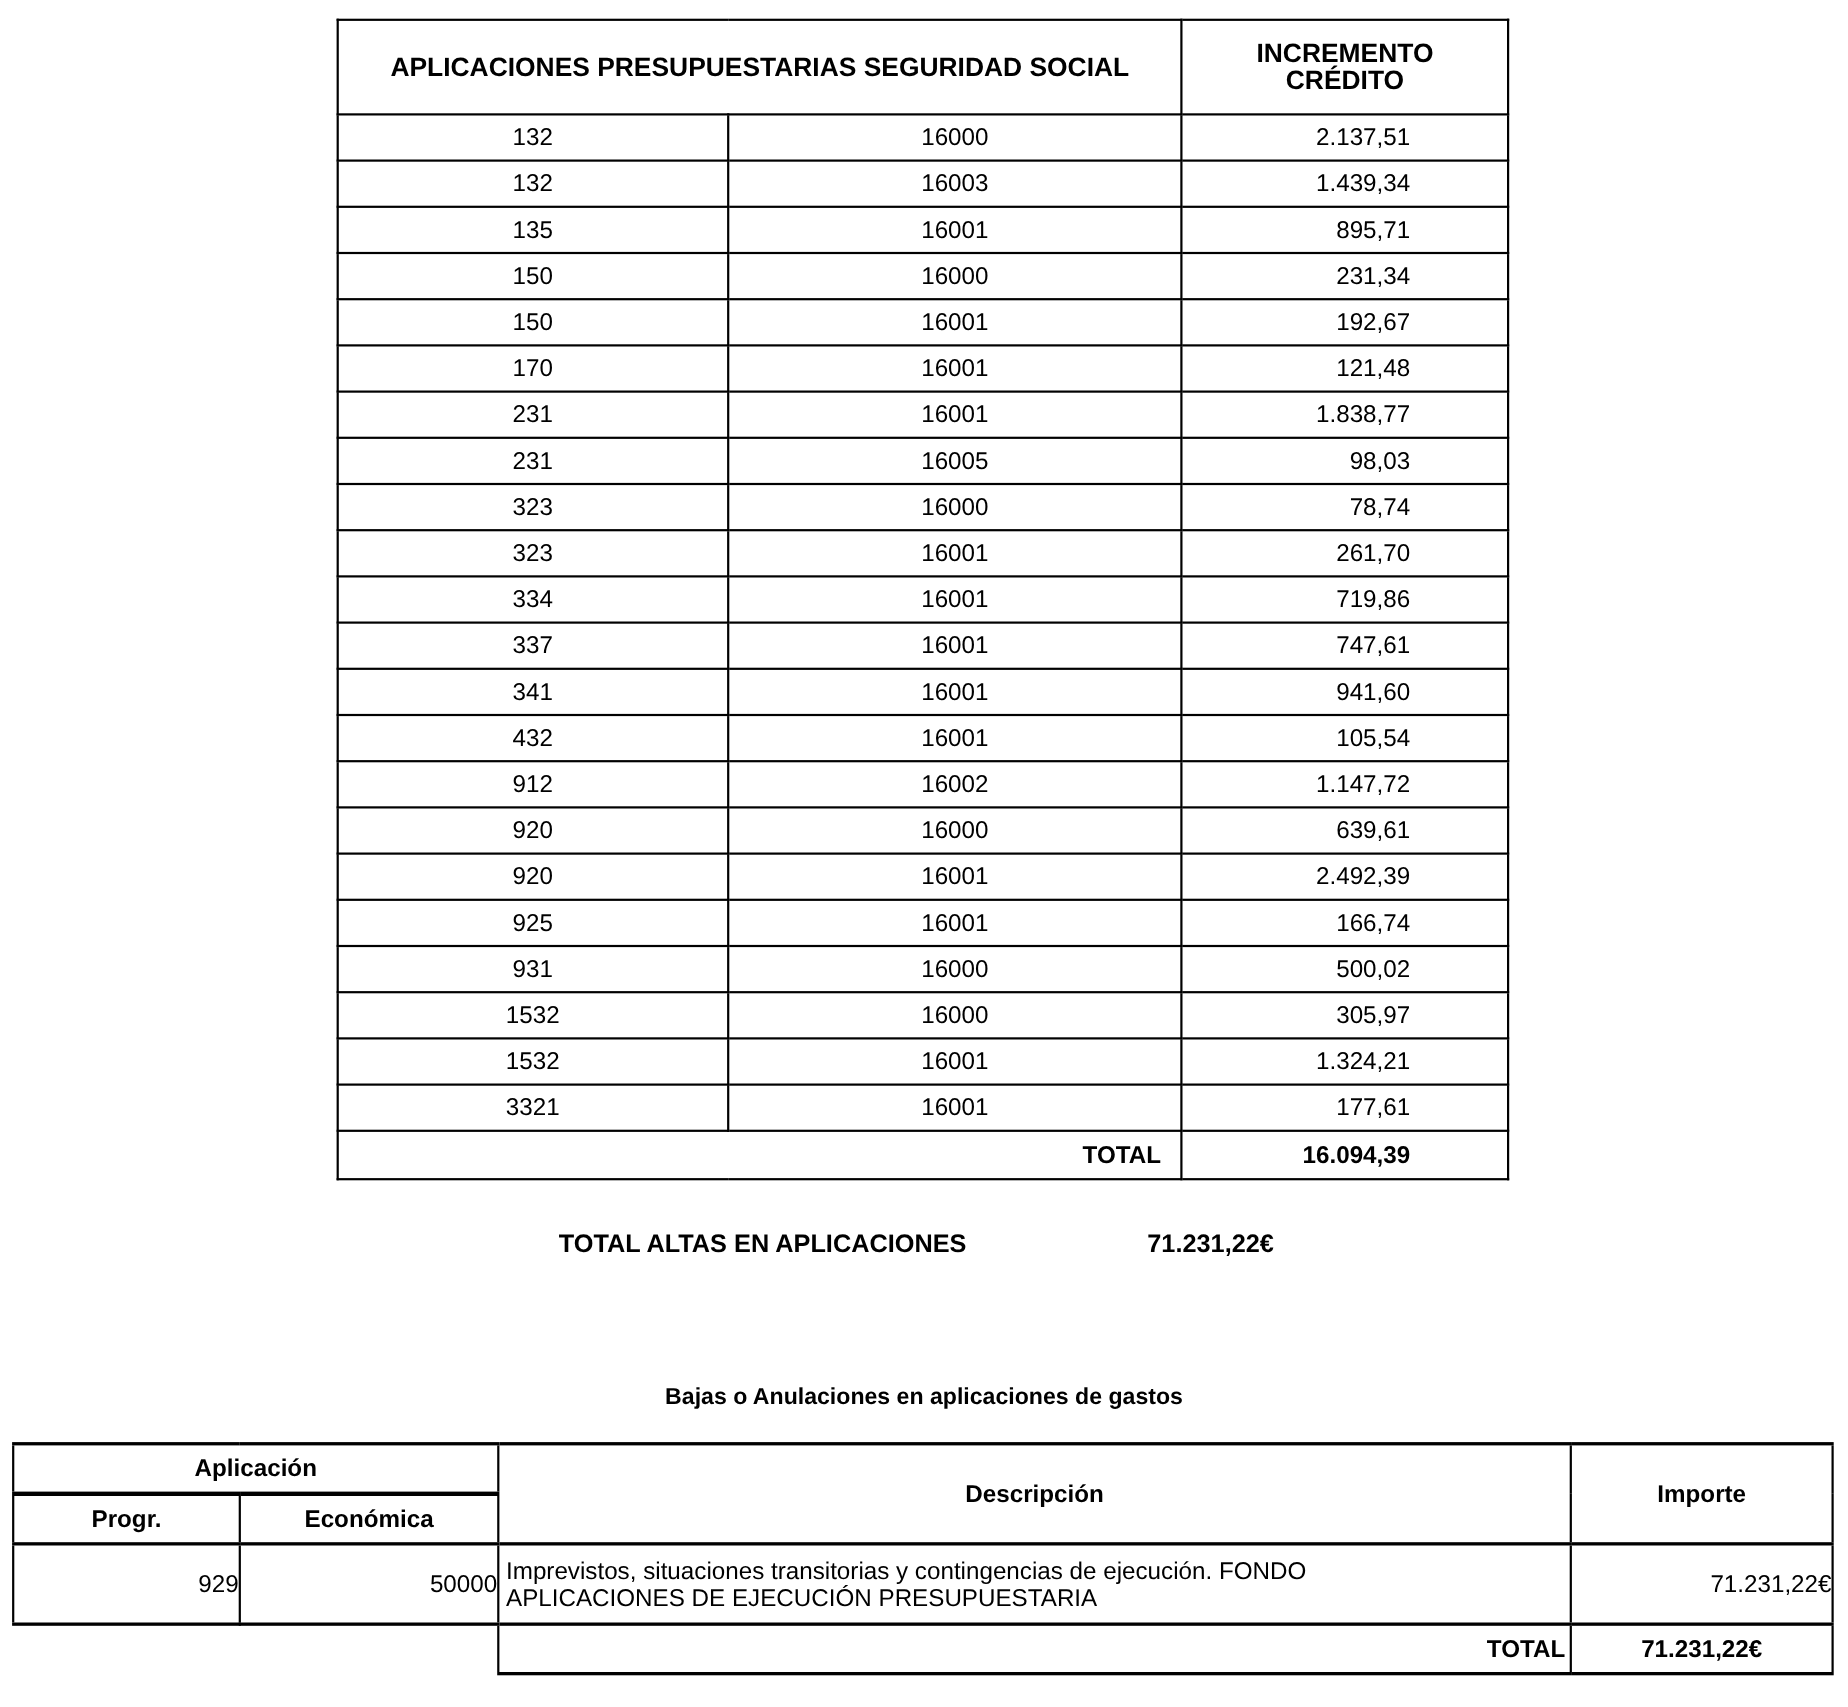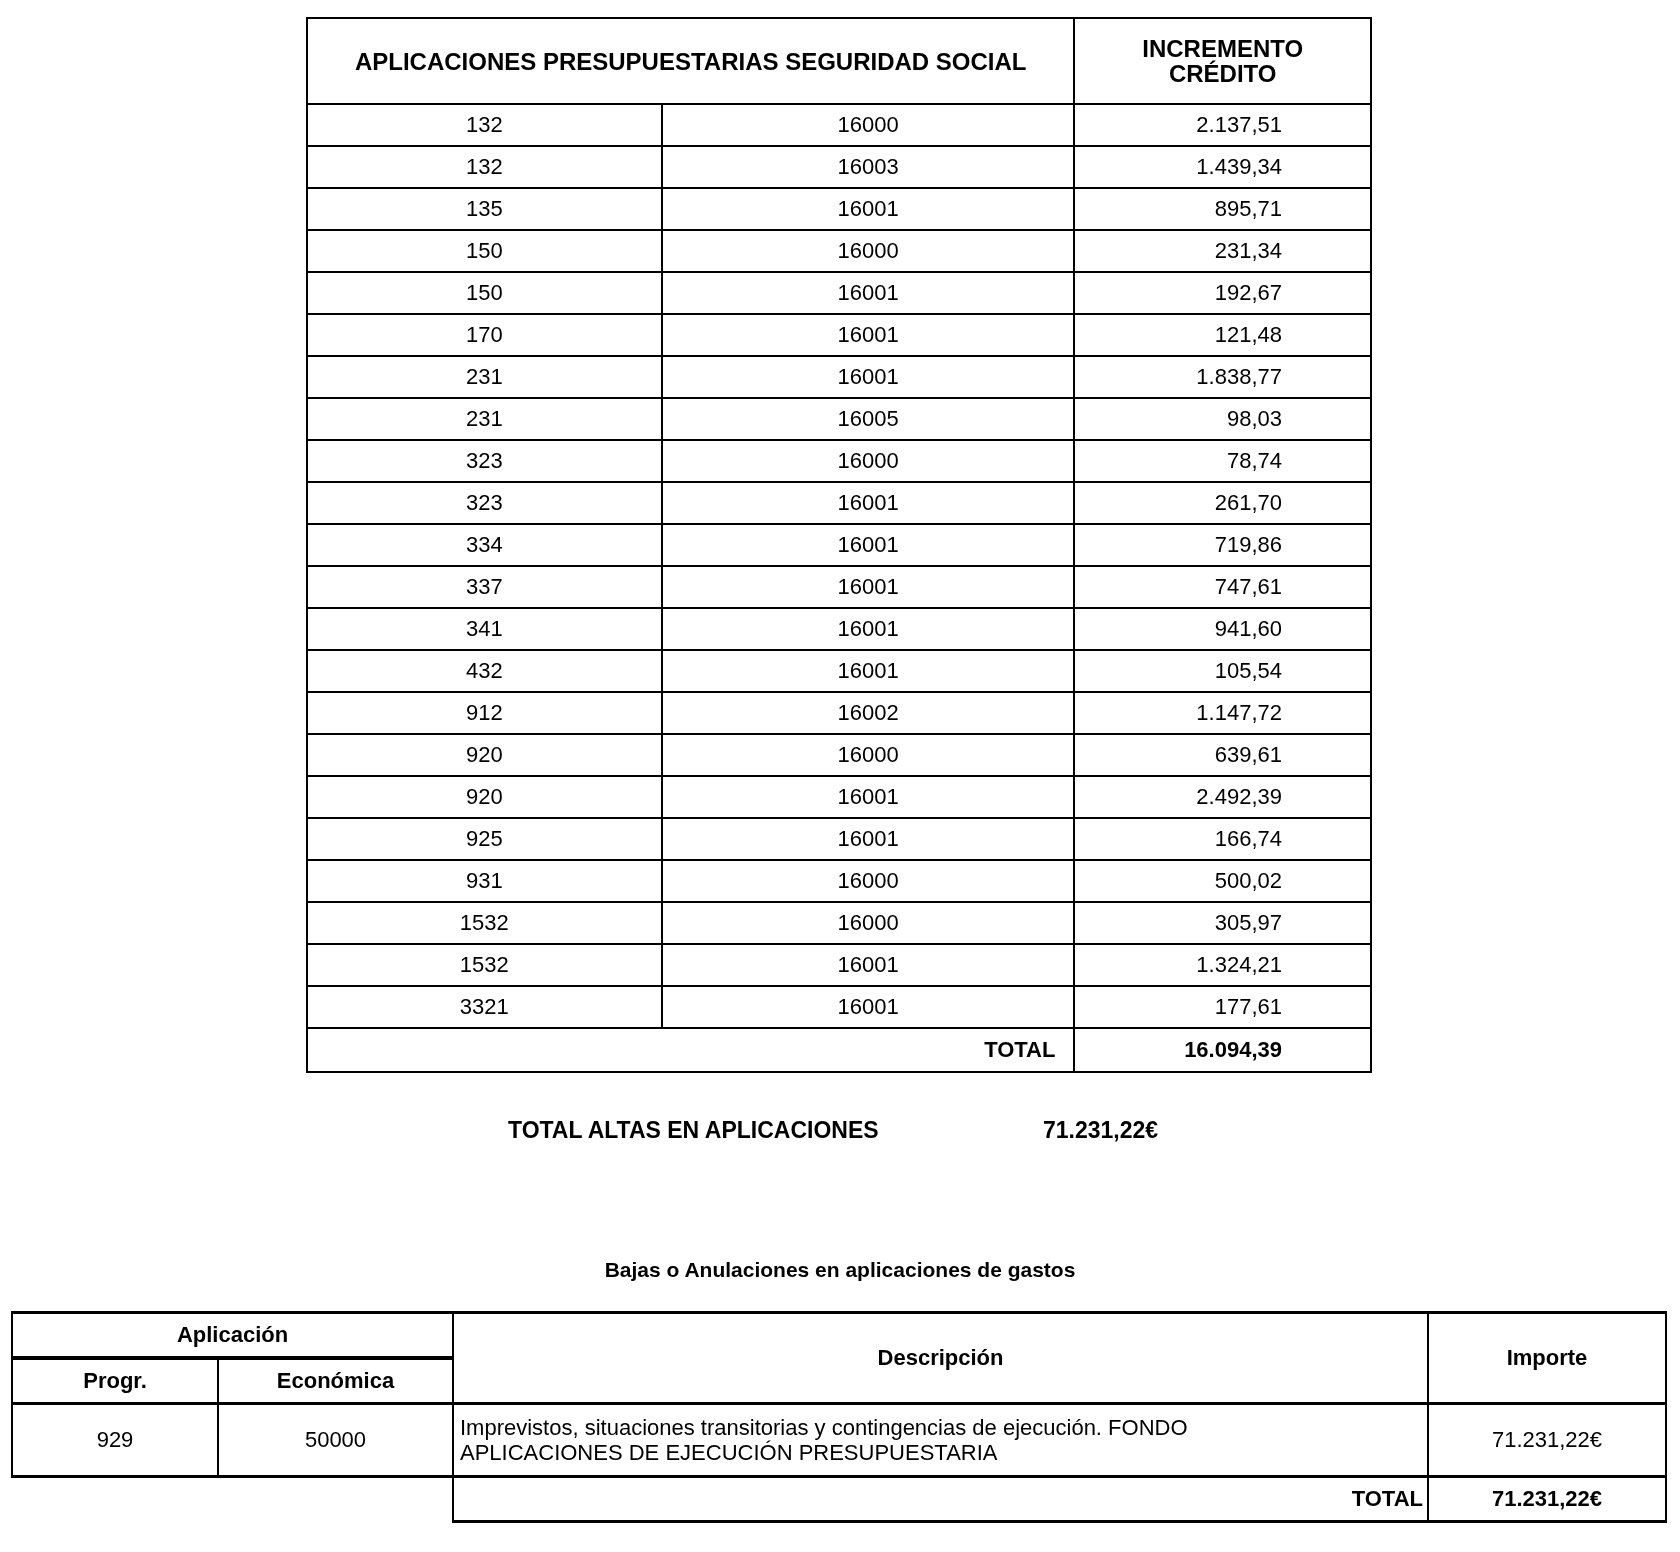--- a/index.html
+++ b/index.html
@@ -37,21 +37,21 @@
   .t2 {
     position: absolute; left: 11px; top: 1311px; width: 1656px;
     border-collapse: collapse; table-layout: fixed; font-size: 22px;
   }
   .t2 td, .t2 th { border: 2px solid #000; padding: 0; }
   .t2 th { font-weight: bold; height: 42px; }
   .t2 .w1 { width: 206px; }
   .t2 .w2 { width: 235px; }
   .t2 .w3 { width: 975px; }
   .t2 .w4 { width: 238px; }
-  .t2 .row td { height: 70px; text-align: center; }
+  .t2 .row td { height: 70px; text-align: right; }
   .t2 .row td.desc { text-align: left; padding-left: 6px; line-height: 25px; font-size: 22px; }
   .t2 .tot td { height: 42px; font-weight: bold; }
   .t2 .tot td.blank { border: none; border-top: 3px solid #000; }
   .t2 .tot td.lbl { text-align: right; padding-right: 4px; }
   .t2 .tot td.val { text-align: center; }
   .t2 .thick-top th, .t2 .thick-top td { border-top-width: 3px; }
 </style>
 </head>
 <body>
 

